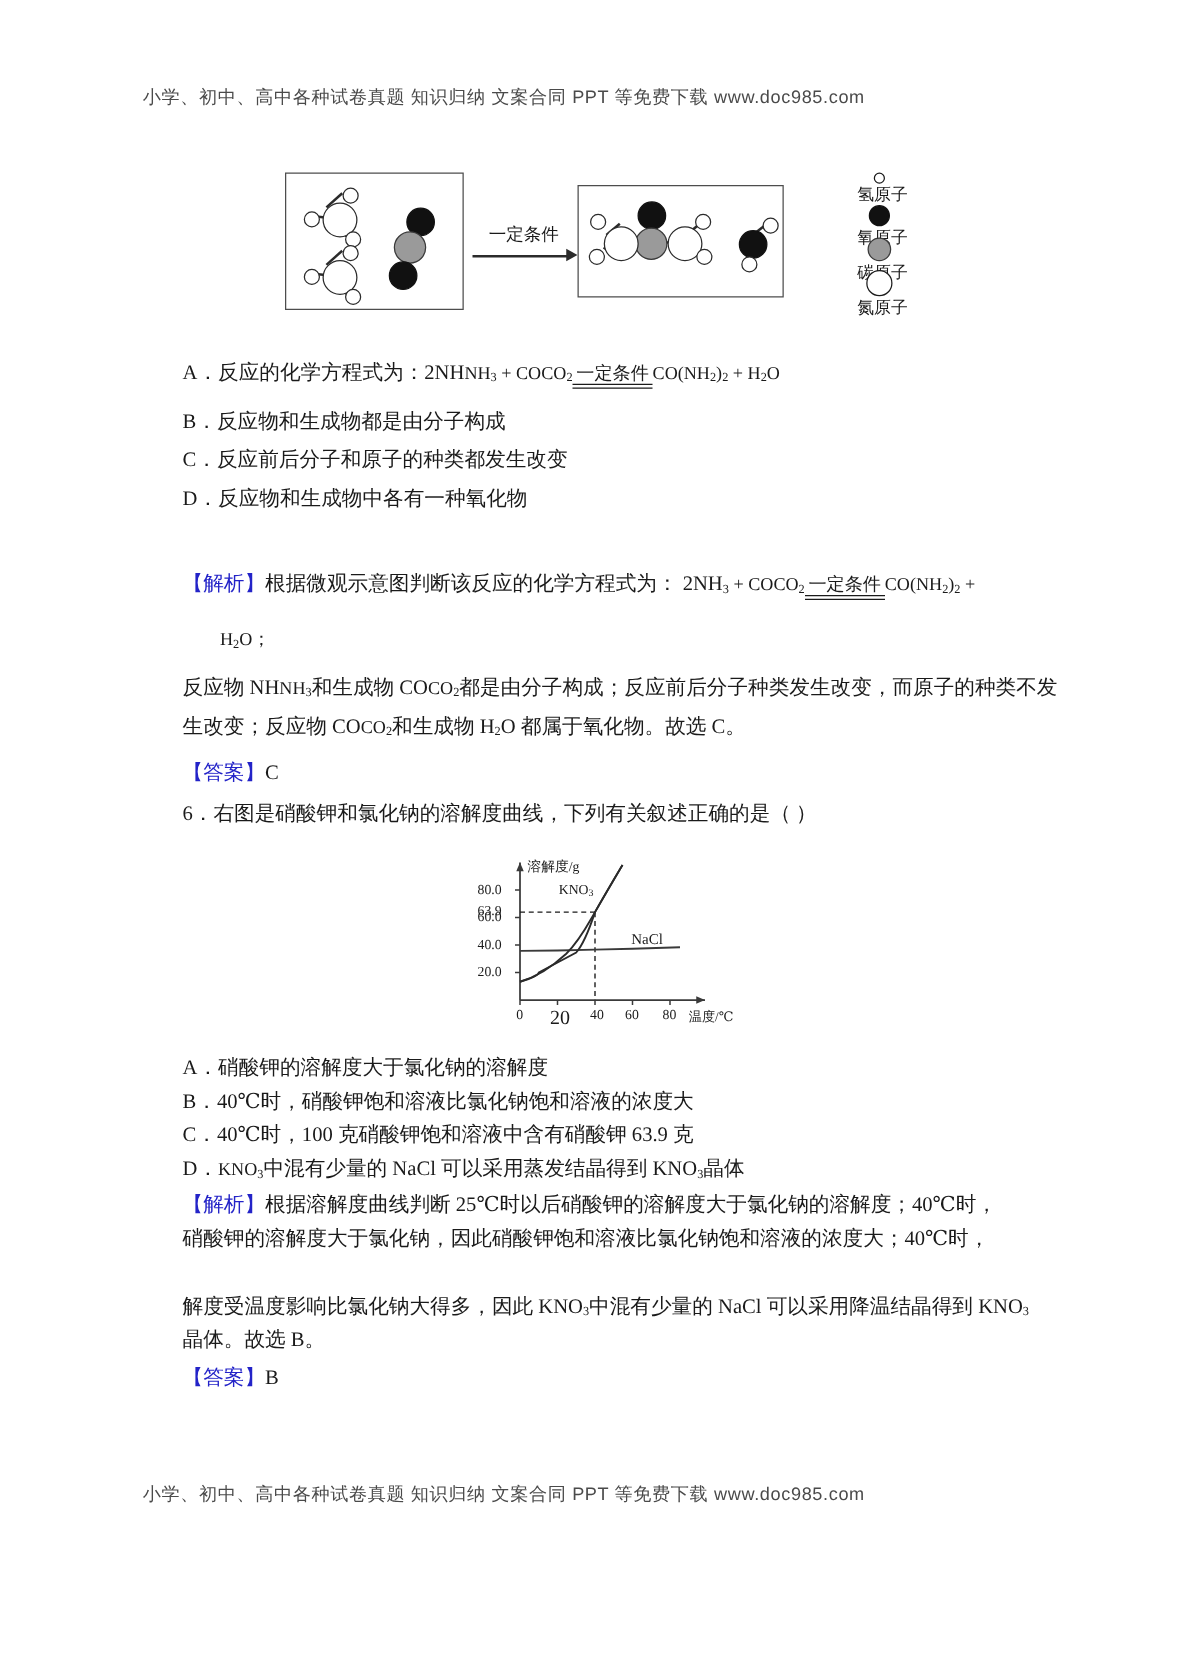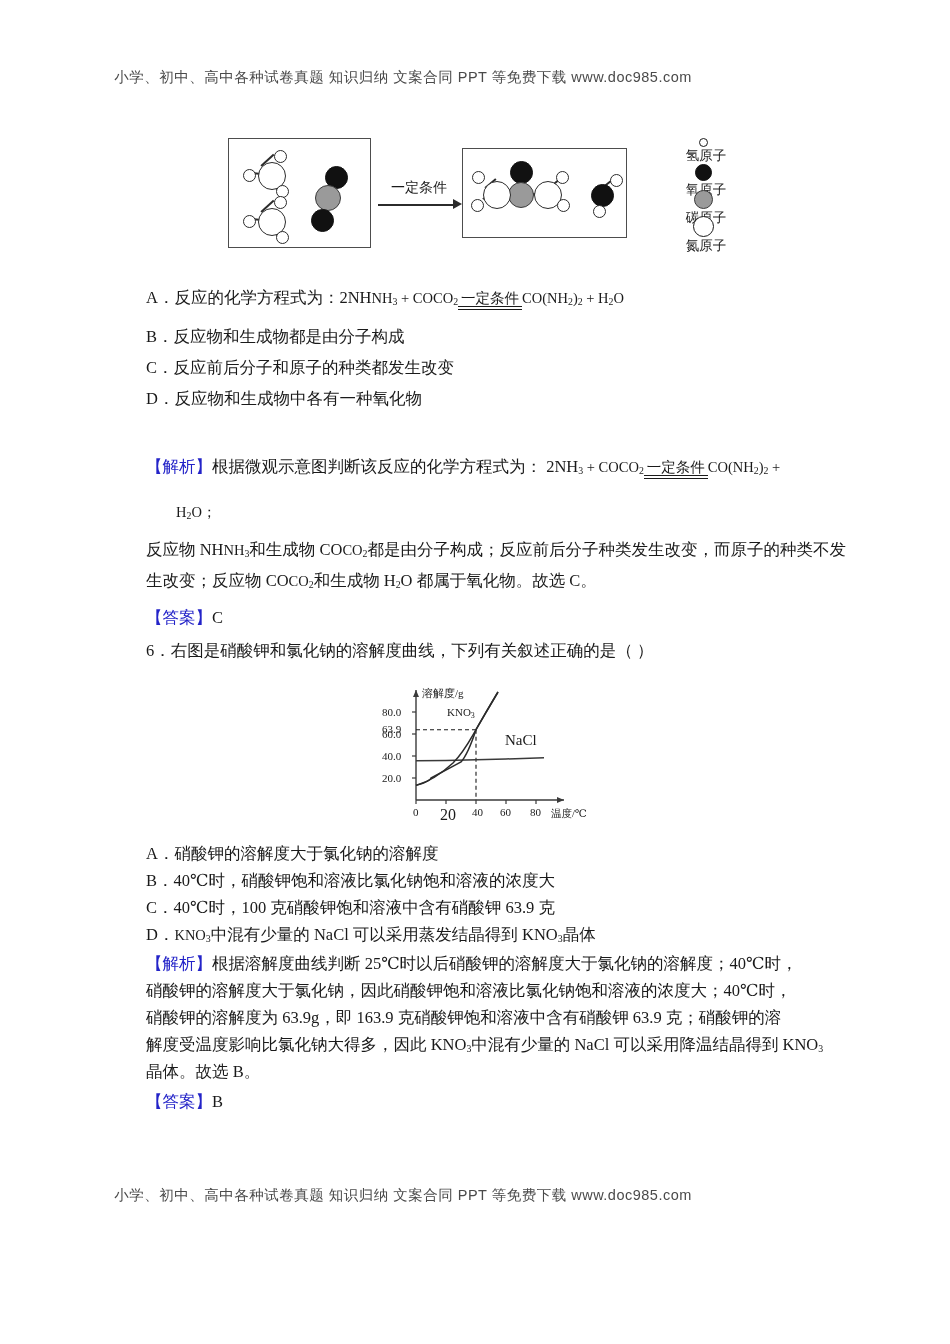--- a/index.html
+++ b/index.html
@@ -235,41 +235,40 @@
     <div class="chart-txt" style="left:14px;top:46px;font-size:11px;">60.0</div>
     <div class="chart-txt" style="left:14px;top:68px;font-size:11px;">40.0</div>
     <div class="chart-txt" style="left:14px;top:90px;font-size:11px;">20.0</div>
     <div class="chart-txt" style="left:45px;top:124px;font-size:11px;">0</div>
     <div class="chart-txt" style="left:72px;top:124px;font-size:16px;">20</div>
     <div class="chart-txt" style="left:104px;top:124px;font-size:11px;">40</div>
     <div class="chart-txt" style="left:132px;top:124px;font-size:11px;">60</div>
     <div class="chart-txt" style="left:162px;top:124px;font-size:11px;">80</div>
     <div class="chart-txt" style="left:183px;top:125px;font-size:10.5px;">温度/℃</div>
     <div class="chart-txt" style="left:79px;top:24px;font-size:11px;">KNO<sub style="font-size:8px;">3</sub></div>
-    <div class="chart-txt" style="left:137px;top:50px;font-size:15px;">NaCl</div>
+    <div class="chart-txt" style="left:137px;top:62px;font-size:12px;">NaCl</div>
   </div>
 
   <div class="line" style="left:146px;top:843px;">
     <span class="opt-letter">A．</span><span>硝酸钾的溶解度大于氯化钠的溶解度</span>
   </div>
   <div class="line" style="left:146px;top:870px;">
     <span class="opt-letter">B．</span><span>40℃时，硝酸钾饱和溶液比氯化钠饱和溶液的浓度大</span>
   </div>
   <div class="line" style="left:146px;top:897px;">
     <span class="opt-letter">C．</span><span>40℃时，100 克硝酸钾饱和溶液中含有硝酸钾 63.9 克</span>
   </div>
   <div class="line" style="left:146px;top:924px;">
     <span class="opt-letter">D．</span><span class="sm">KNO</span><span class="sm"><sub>3</sub></span><span>中混有少量的 NaCl 可以采用蒸发结晶得到 KNO</span><span class="sm"><sub>3</sub></span><span>晶体</span>
   </div>
 
   <div class="line" style="left:146px;top:953px;">
     <span class="blue">【解析】</span><span>根据溶解度曲线判断 25℃时以后硝酸钾的溶解度大于氯化钠的溶解度；40℃时，</span>
   </div>
   <div class="line" style="left:146px;top:980px;">硝酸钾的溶解度大于氯化钠，因此硝酸钾饱和溶液比氯化钠饱和溶液的浓度大；40℃时，</div>
-  <div class="line" style="left:146px;top:1007px;">硝酸钾的溶解度为 63.9g，即 163.9 克硝酸钾饱和溶液中含有硝酸钾 63.9 克；硝酸钾的溶</div>
   <div class="line" style="left:146px;top:1034px;">
     <span>解度受温度影响比氯化钠大得多，因此 KNO</span><span class="sm"><sub>3</sub></span><span>中混有少量的 NaCl 可以采用降温结晶得到 KNO</span><span class="sm"><sub>3</sub></span>
   </div>
   <div class="line" style="left:146px;top:1061px;">晶体。故选 B。</div>
   <div class="line" style="left:146px;top:1091px;">
     <span class="blue">【答案】</span><span>B</span>
   </div>
 
 
   <div class="watermark bottom">小学、初中、高中各种试卷真题 知识归纳 文案合同 PPT 等免费下载  www.doc985.com</div>

